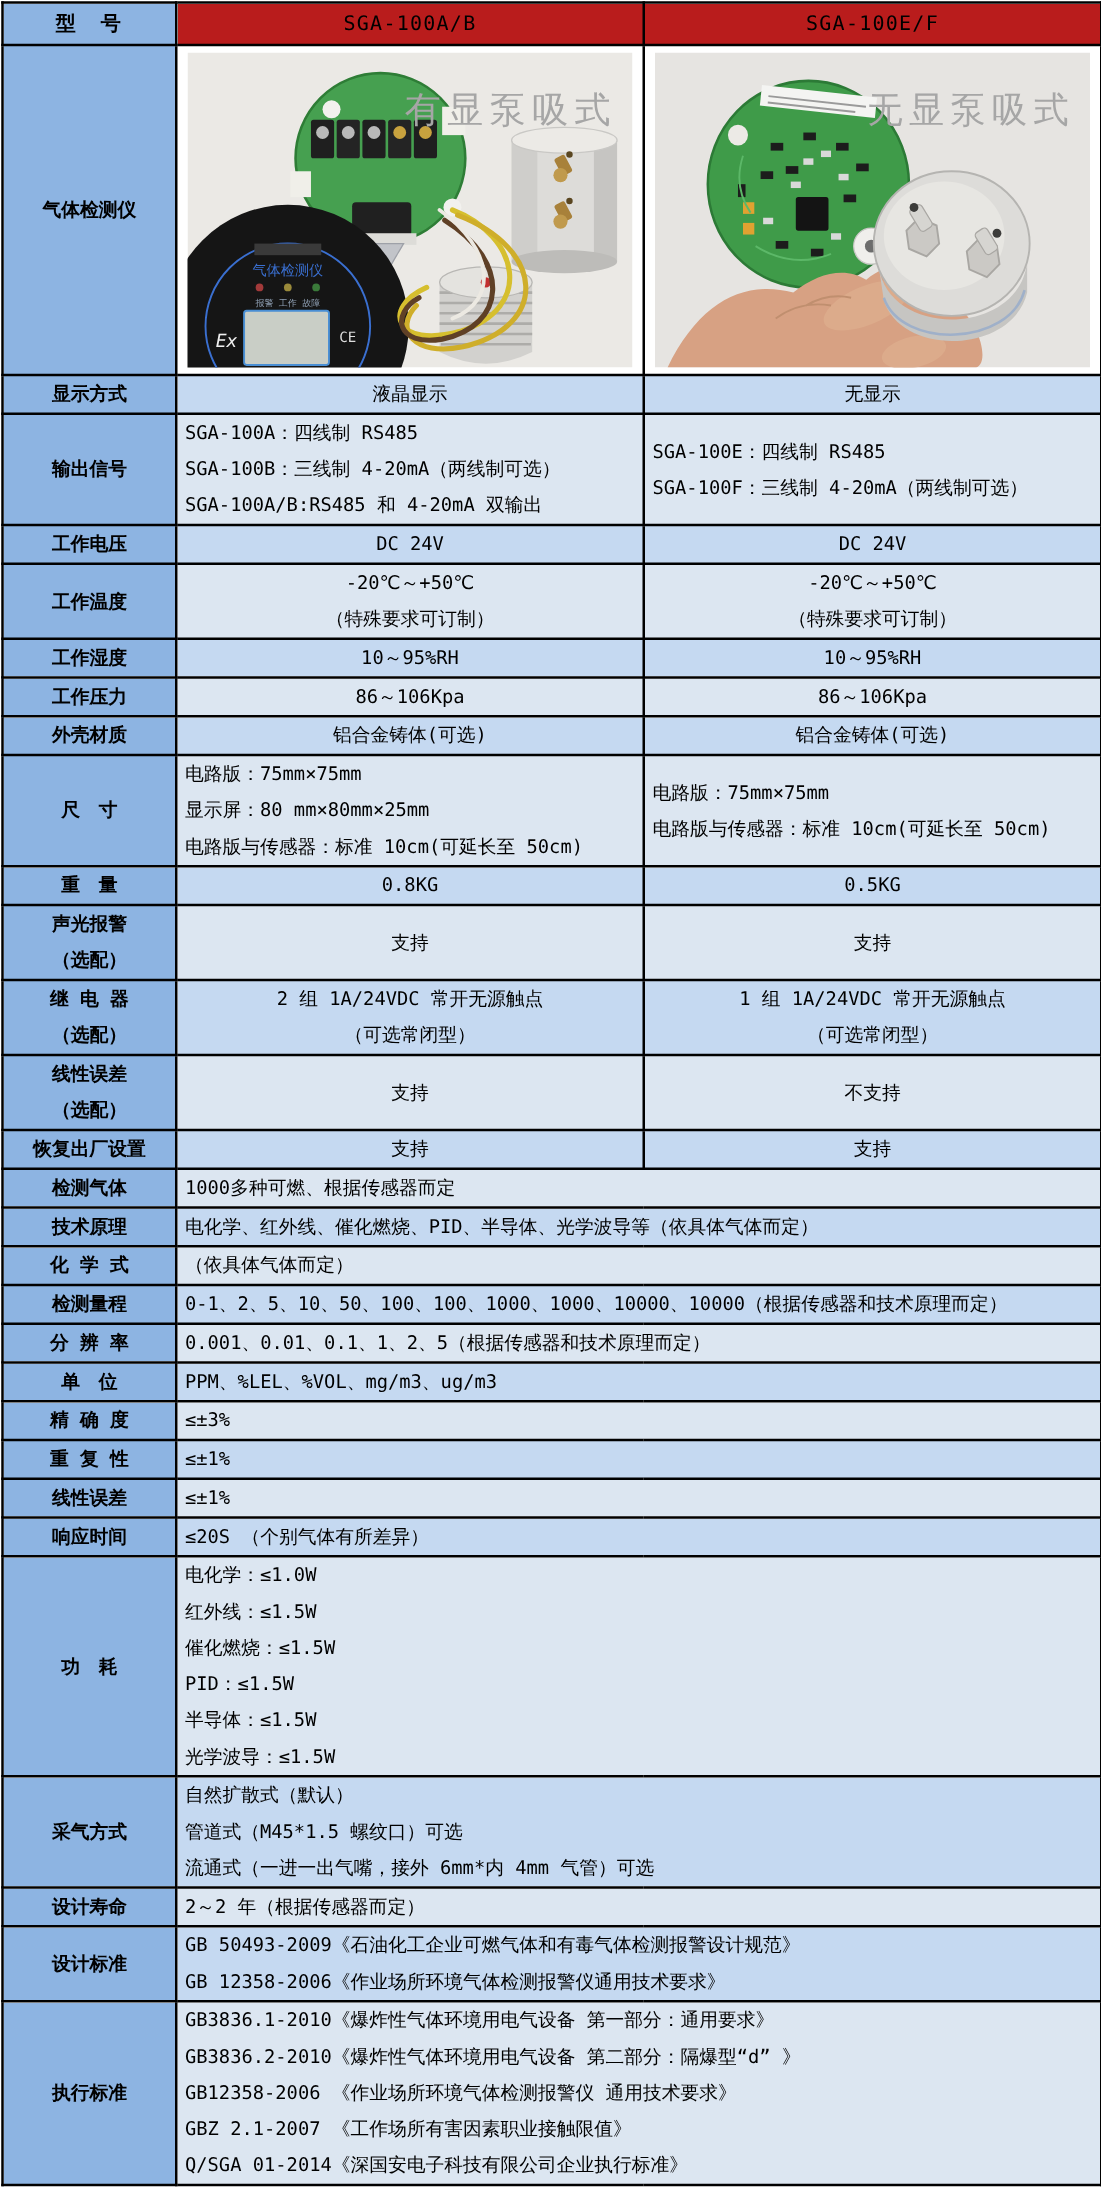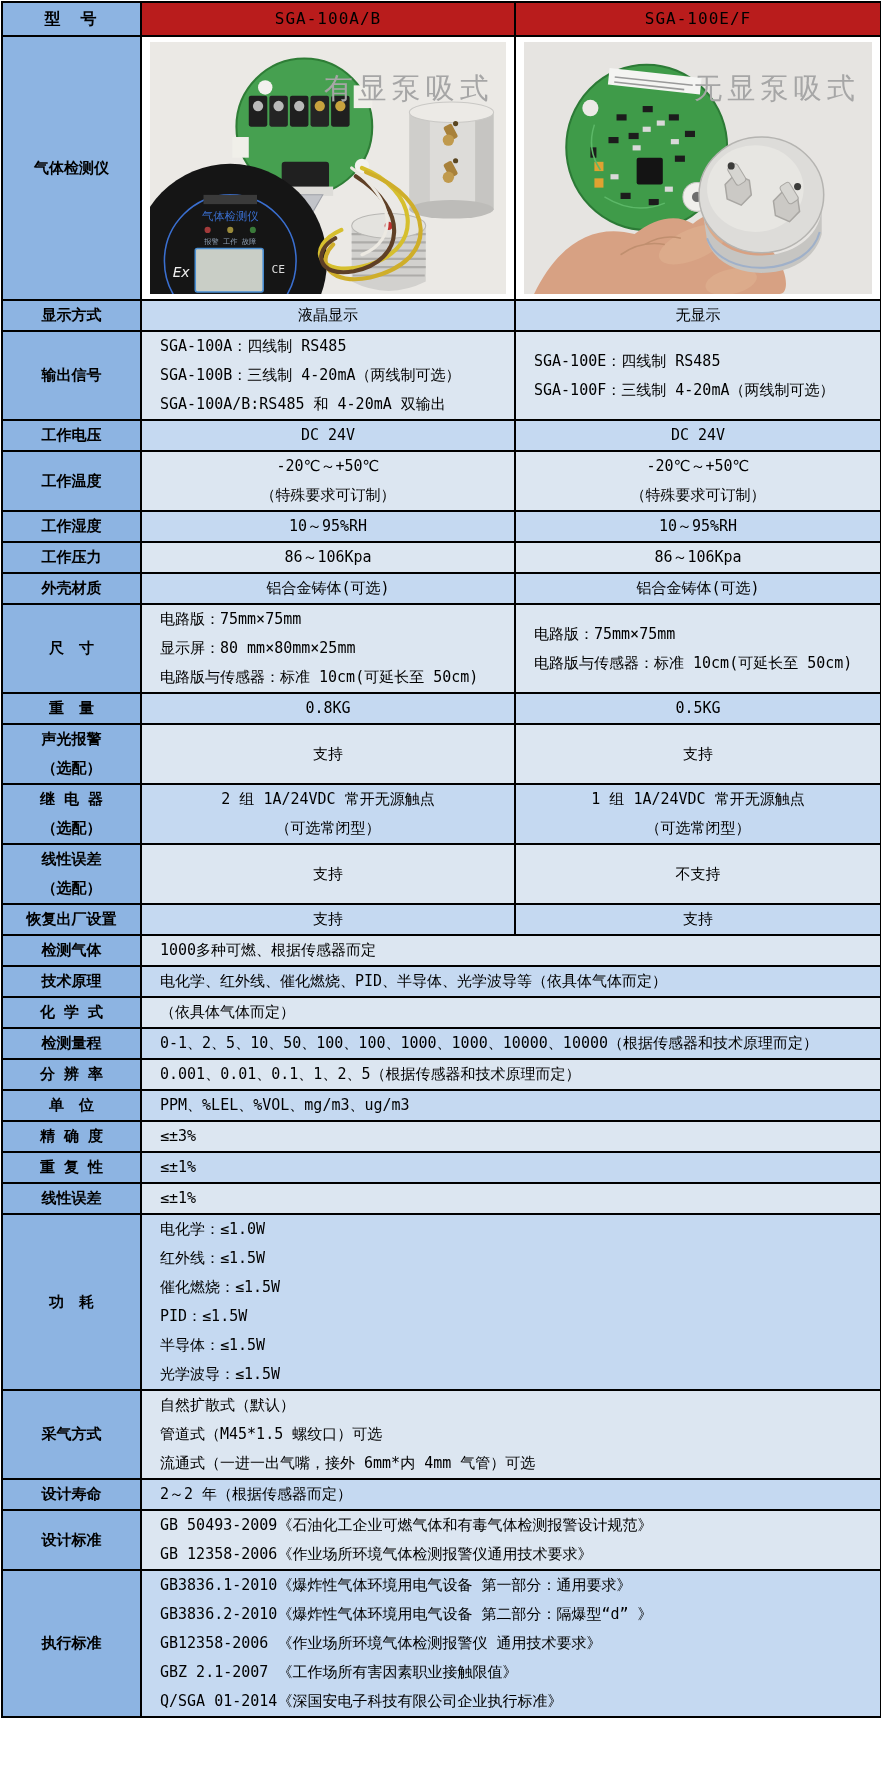--- a/index.html
+++ b/index.html
@@ -3,21 +3,21 @@
 <meta charset="utf-8">
 <style>
   html,body { margin:0; padding:0; background:#ffffff; }
   body { width:881px; font-family:"DejaVu Sans Mono","DejaVu Sans","Liberation Sans",sans-serif; color:#000; }
   table { border-collapse:collapse; table-layout:fixed; width:879px; margin:1px 0 14px 1px; }
   td, th { border:2px solid #000; font-size:15px; vertical-align:middle; overflow:hidden; }
   th { font-size:16px; }
   .lbl { background:#8DB4E2; font-weight:bold; text-align:center; white-space:pre-line; line-height:29px; padding:0 2px; }
   .mh { background:#8DB4E2; letter-spacing:2px; line-height:30px; }
   .mc { background:#b91c1c; font-weight:normal; text-align:center; line-height:30px; letter-spacing:1px; }
-  .c { white-space:pre-line; line-height:29px; padding:0 18px; }
+  .c { white-space:pre-line; line-height:29px; padding:0 6px; }
   .center { text-align:center; }
   .left { text-align:left; }
   tbody tr:nth-child(even) .c { background:#C5D9F1; }
   tbody tr:nth-child(odd)  .c { background:#DCE6F1; }
   .photo-cell { background:#ffffff; padding:5px 8px; height:252px; }
   .photo { width:100%; height:100%; }
   .photo svg { display:block; width:100%; height:100%; }
   .wm { font-size:28px; letter-spacing:5px; fill:#a6a6a6; }
 </style>
 </head>
@@ -287,20 +287,24 @@
     </tr>
     <tr>
       <td class="lbl">重 复 性</td>
       <td class="c left" colspan="2">≤±1%</td>
     </tr>
     <tr>
       <td class="lbl">线性误差</td>
       <td class="c left" colspan="2">≤±1%</td>
     </tr>
     <tr>
+      <td class="lbl">响应时间</td>
+      <td class="c left" colspan="2">≤20S （个别气体有所差异）</td>
+    </tr>
+    <tr>
       <td class="lbl">功　耗</td>
       <td class="c left" colspan="2">电化学：≤1.0W
 红外线：≤1.5W
 催化燃烧：≤1.5W
 PID：≤1.5W
 半导体：≤1.5W
 光学波导：≤1.5W</td>
     </tr>
     <tr>
       <td class="lbl">采气方式</td>

